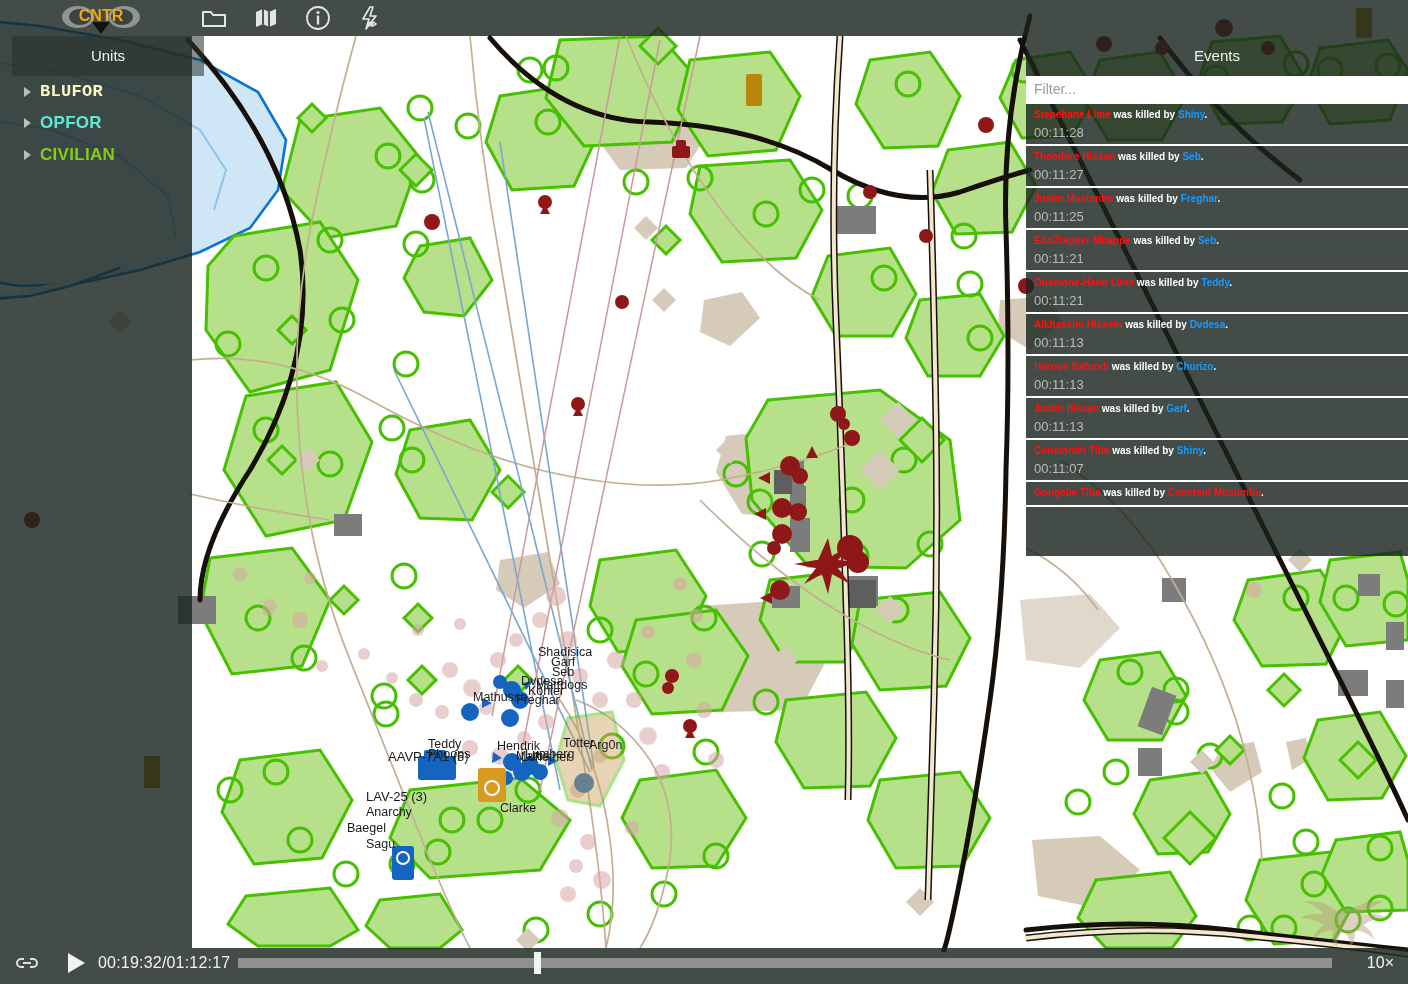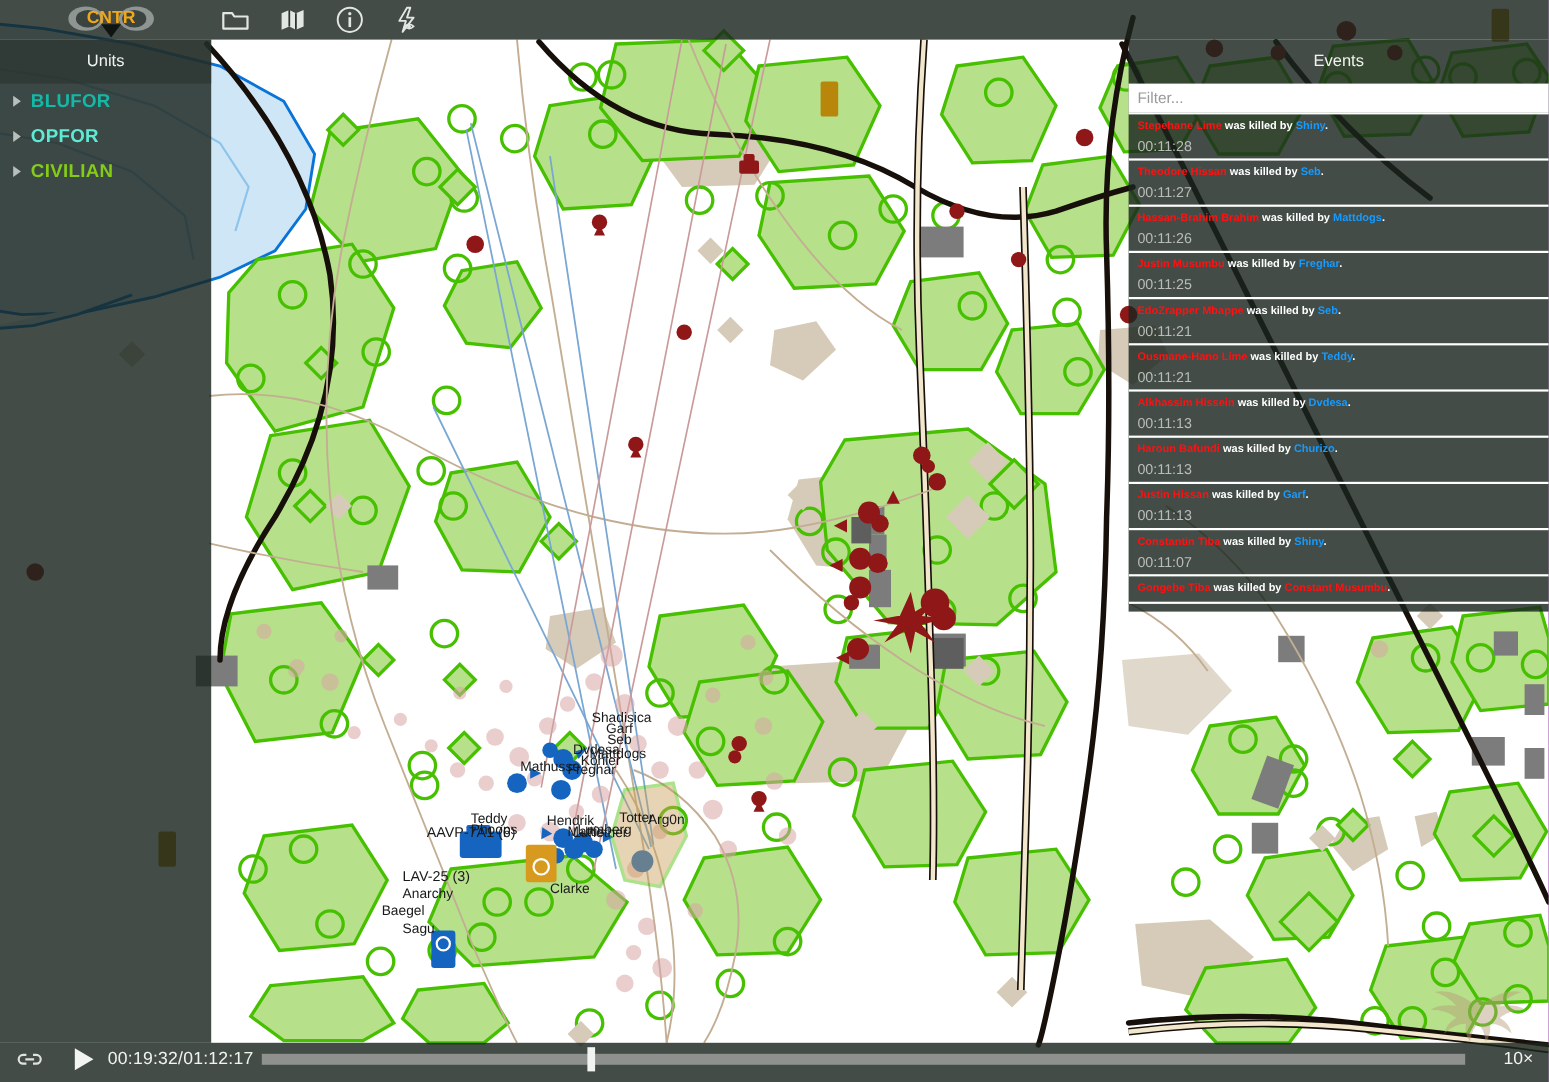--- a/index.html
+++ b/index.html
@@ -19,26 +19,26 @@
   #scrim-right{left:1026px;top:36px;width:382px;height:520px;}
 
   
   #header{position:absolute;left:0;top:0;width:1408px;height:36px;display:flex;align-items:center;}
   #logo{position:absolute;left:62px;top:0px;width:78px;height:36px;}
   #toolbar{position:absolute;left:192px;top:0;height:36px;display:flex;align-items:center;gap:18px;padding-left:5px;}
   .tb-btn{width:34px;height:34px;display:flex;align-items:center;justify-content:center;cursor:pointer;}
   .tb-btn svg{display:block;}
 
   
-  #sidebar{position:absolute;left:0;top:36px;width:192px;height:912px;color:#e8eae8;}
+  #sidebar{position:absolute;left:0;top:36px;width:192px;height:912px;color:#e8eae8;padding-left:12px;}
   #units-title{height:40px;line-height:40px;text-align:center;font-size:15px;color:#f0f2f0;
      background:rgba(40,50,44,0.55);font-weight:400;}
   .faction{display:flex;align-items:center;gap:9px;padding:6px 0 6px 12px;cursor:pointer;font-size:17px;font-weight:bold;letter-spacing:.3px;}
   .caret{width:0;height:0;border-left:7px solid #b9bfba;border-top:5px solid transparent;border-bottom:5px solid transparent;}
-  .f-blufor{color:#14b8a6;}
+  .f-blufor{color:#fef9c3;font-family:Liberation Mono, monospace;}
   .f-opfor{color:#5eead4;}
   .f-civilian{color:#84cc16;}
 
   
   #events{position:absolute;left:1026px;top:36px;width:382px;height:520px;display:flex;flex-direction:column;}
   #events-title{height:40px;line-height:40px;text-align:center;color:#f0f2f0;font-size:15px;}
   #events-filter{height:26px;border:0;outline:0;background:#ffffff;color:#333;font-size:14px;
      padding:0 8px;font-family:"Liberation Sans",sans-serif;width:100%;box-sizing:border-box;}
   #events-filter::placeholder{color:#9a9a9a;}
   #events-list{flex:1;overflow-y:auto;overflow-x:hidden;position:relative;
@@ -569,24 +569,20 @@
     <div id="events-list">
         <div class="event">
           <div class="event-line"><span class="ev-victim">Stepehane Lime</span><span> was killed by </span><span class="ev-killer-blu">Shiny</span><span>.</span></div>
           <div class="event-time">00:11:28</div>
         </div>
         <div class="event">
           <div class="event-line"><span class="ev-victim">Theodore Hissan</span><span> was killed by </span><span class="ev-killer-blu">Seb</span><span>.</span></div>
           <div class="event-time">00:11:27</div>
         </div>
         <div class="event">
-          <div class="event-line"><span class="ev-victim">Hassan-Brahim Brahim</span><span> was killed by </span><span class="ev-killer-blu">Mattdogs</span><span>.</span></div>
-          <div class="event-time">00:11:26</div>
-        </div>
-        <div class="event">
           <div class="event-line"><span class="ev-victim">Justin Musumbu</span><span> was killed by </span><span class="ev-killer-blu">Freghar</span><span>.</span></div>
           <div class="event-time">00:11:25</div>
         </div>
         <div class="event">
           <div class="event-line"><span class="ev-victim">EdoZrapper Mbappe</span><span> was killed by </span><span class="ev-killer-blu">Seb</span><span>.</span></div>
           <div class="event-time">00:11:21</div>
         </div>
         <div class="event">
           <div class="event-line"><span class="ev-victim">Ousmane-Hano Lime</span><span> was killed by </span><span class="ev-killer-blu">Teddy</span><span>.</span></div>
           <div class="event-time">00:11:21</div>

